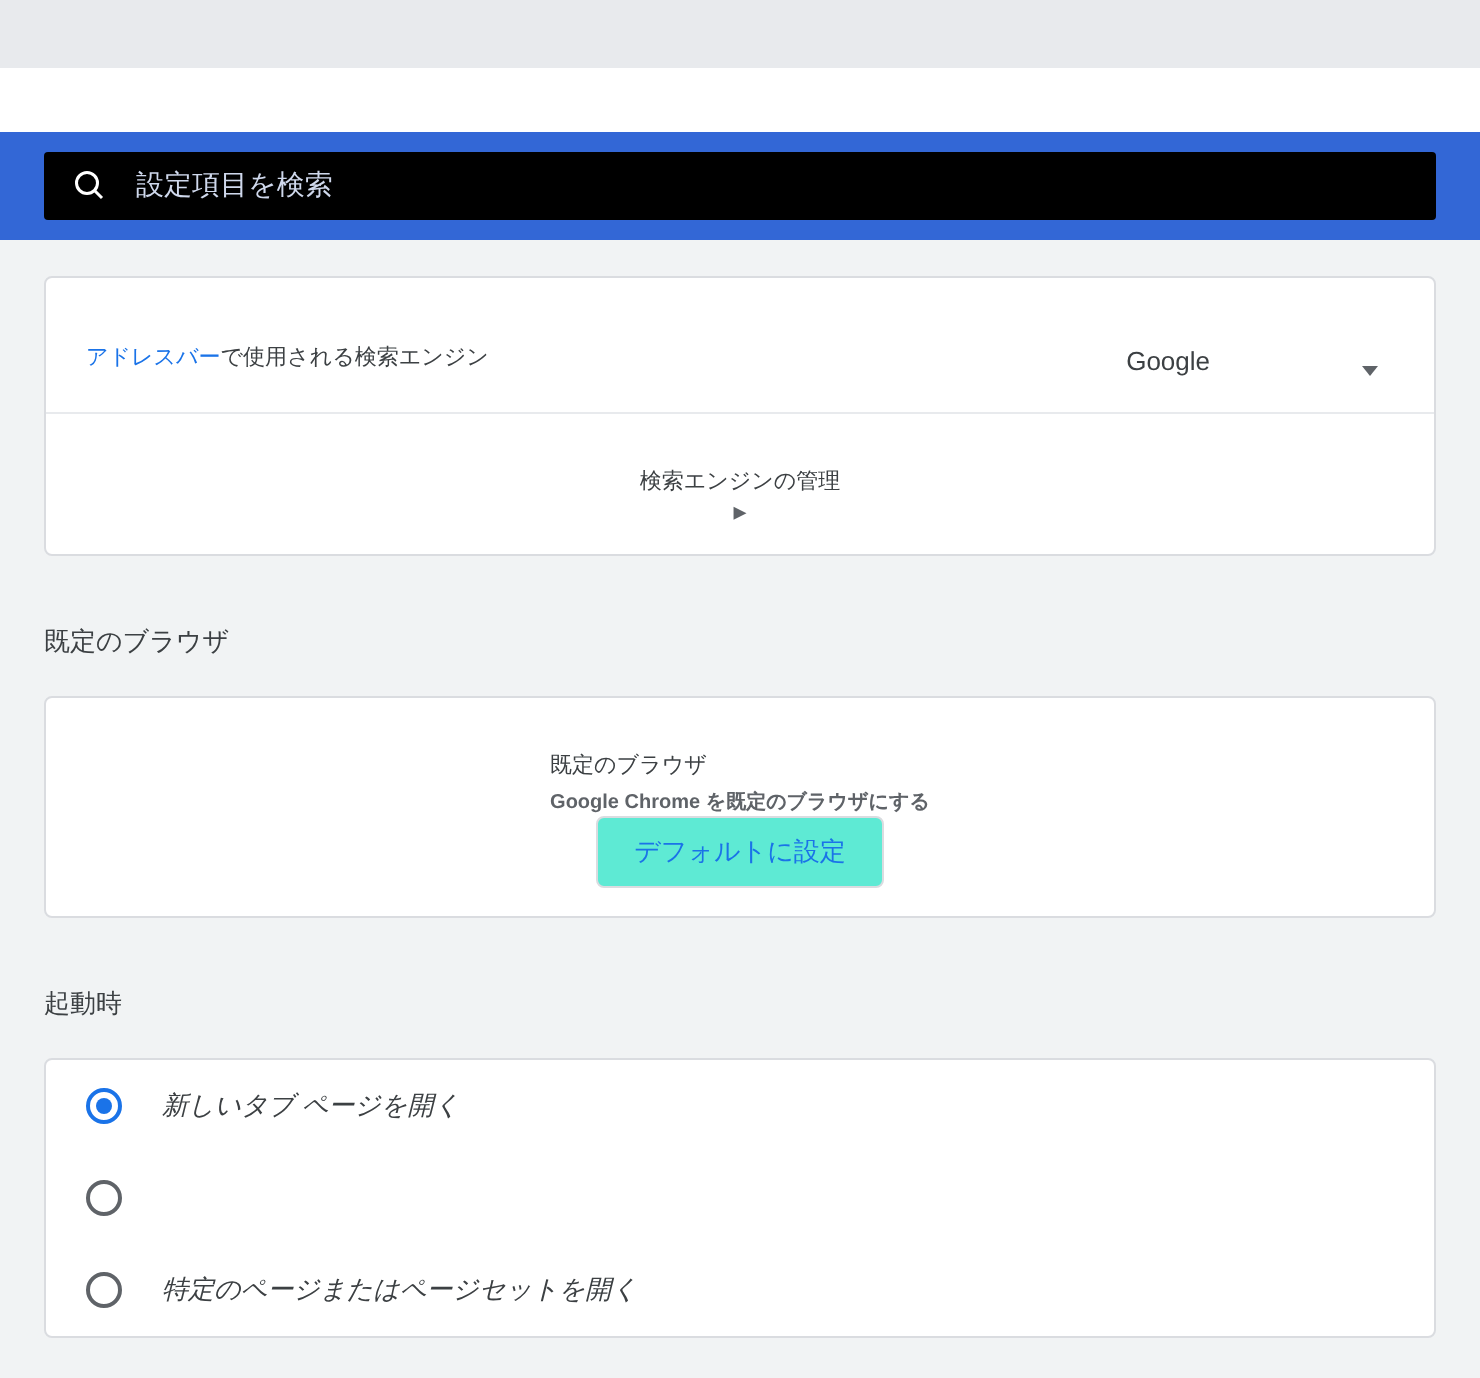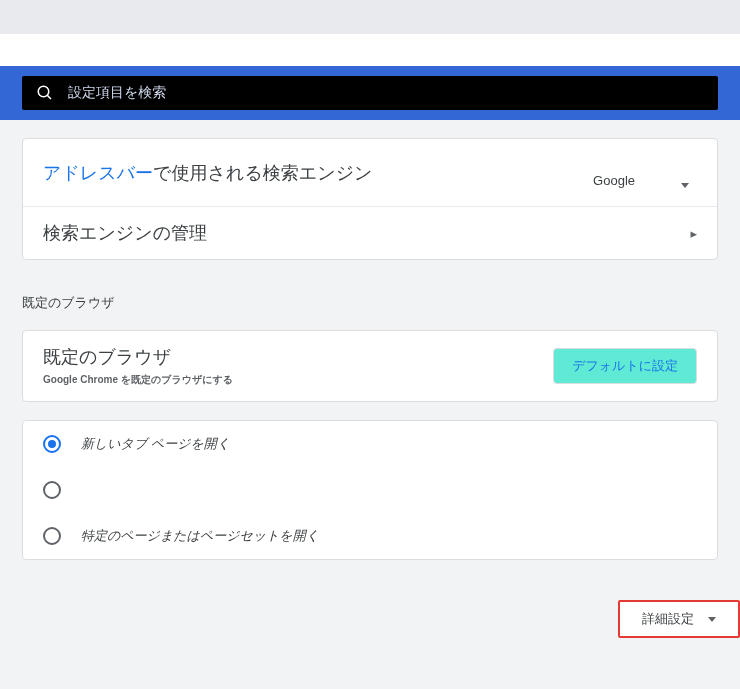--- a/index.html
+++ b/index.html
@@ -47,27 +47,27 @@
       border: 1px solid #dadce0;
       border-radius: 4px;
     }
     .row {
       display: flex;
       align-items: center;
       justify-content: space-between;
       padding: 14px 20px;
       border-bottom: 1px solid #e8eaed;
     }
-    .row:last-child { border-bottom: none; }
-    .row .left-text { font-size: 18px; }
+    .row:last-child { border-bottom: none; flex-direction: column; }
+    .row .left-text { font-size: 11px; margin-top: 12px; }
     .link-text { color: #1a73e8; }
     .dropdown {
       display: flex;
       align-items: flex-end;
-      gap: 46px;
+      gap: 76px;
       color: #3c4043;
       font-size: 13px;
       padding: 4px 8px;
       margin-top: 16px;
     }
     .chevron-right {
       color: #5f6368;
     }
     .section-title {
       margin: 34px 22px 0 22px;
@@ -181,20 +181,21 @@
   <div class="card">
     <div class="row">
       <div>
         <div class="left-text">既定のブラウザ</div>
         <div class="sub-label">Google Chrome を既定のブラウザにする</div>
       </div>
       <button class="default-btn">デフォルトに設定</button>
     </div>
   </div>
 
+  <div class="section-title">起動時</div>
 
   <div class="card">
     <div class="radio-row">
       <span class="radio checked"></span>
       <span>新しいタブ ページを開く</span>
     </div>
     <div class="radio-row">
       <span class="radio"></span>
     </div>
     <div class="radio-row">

